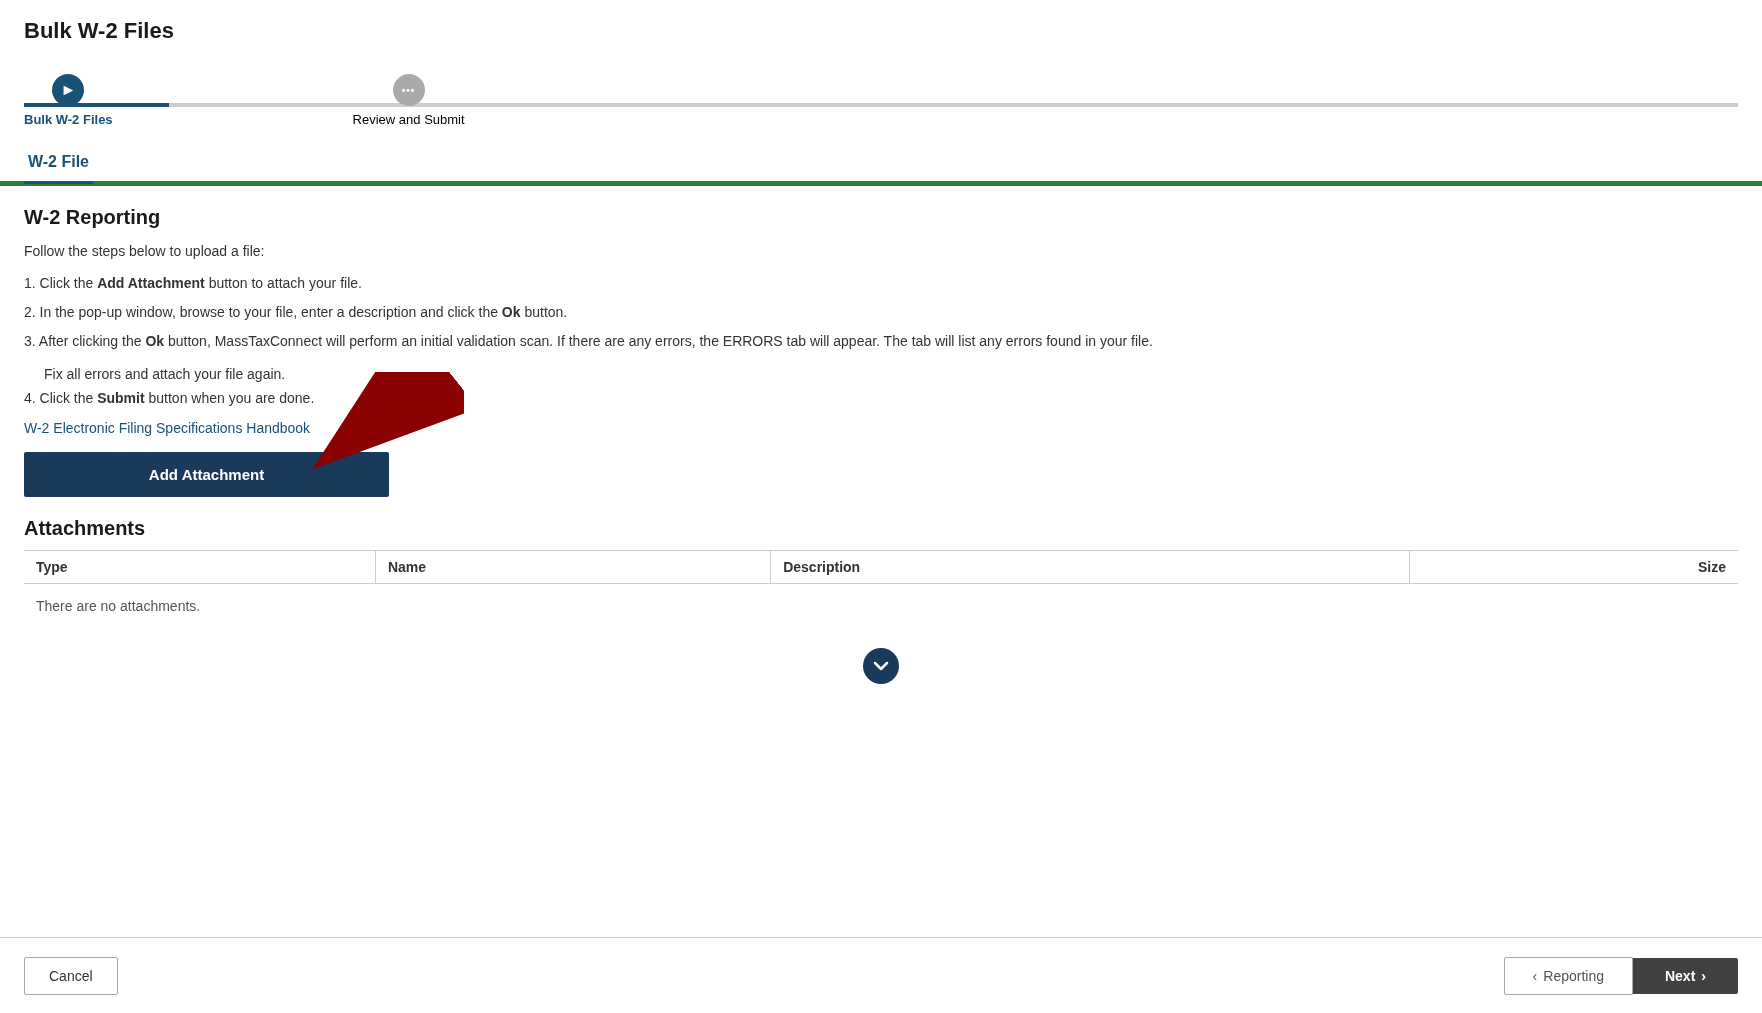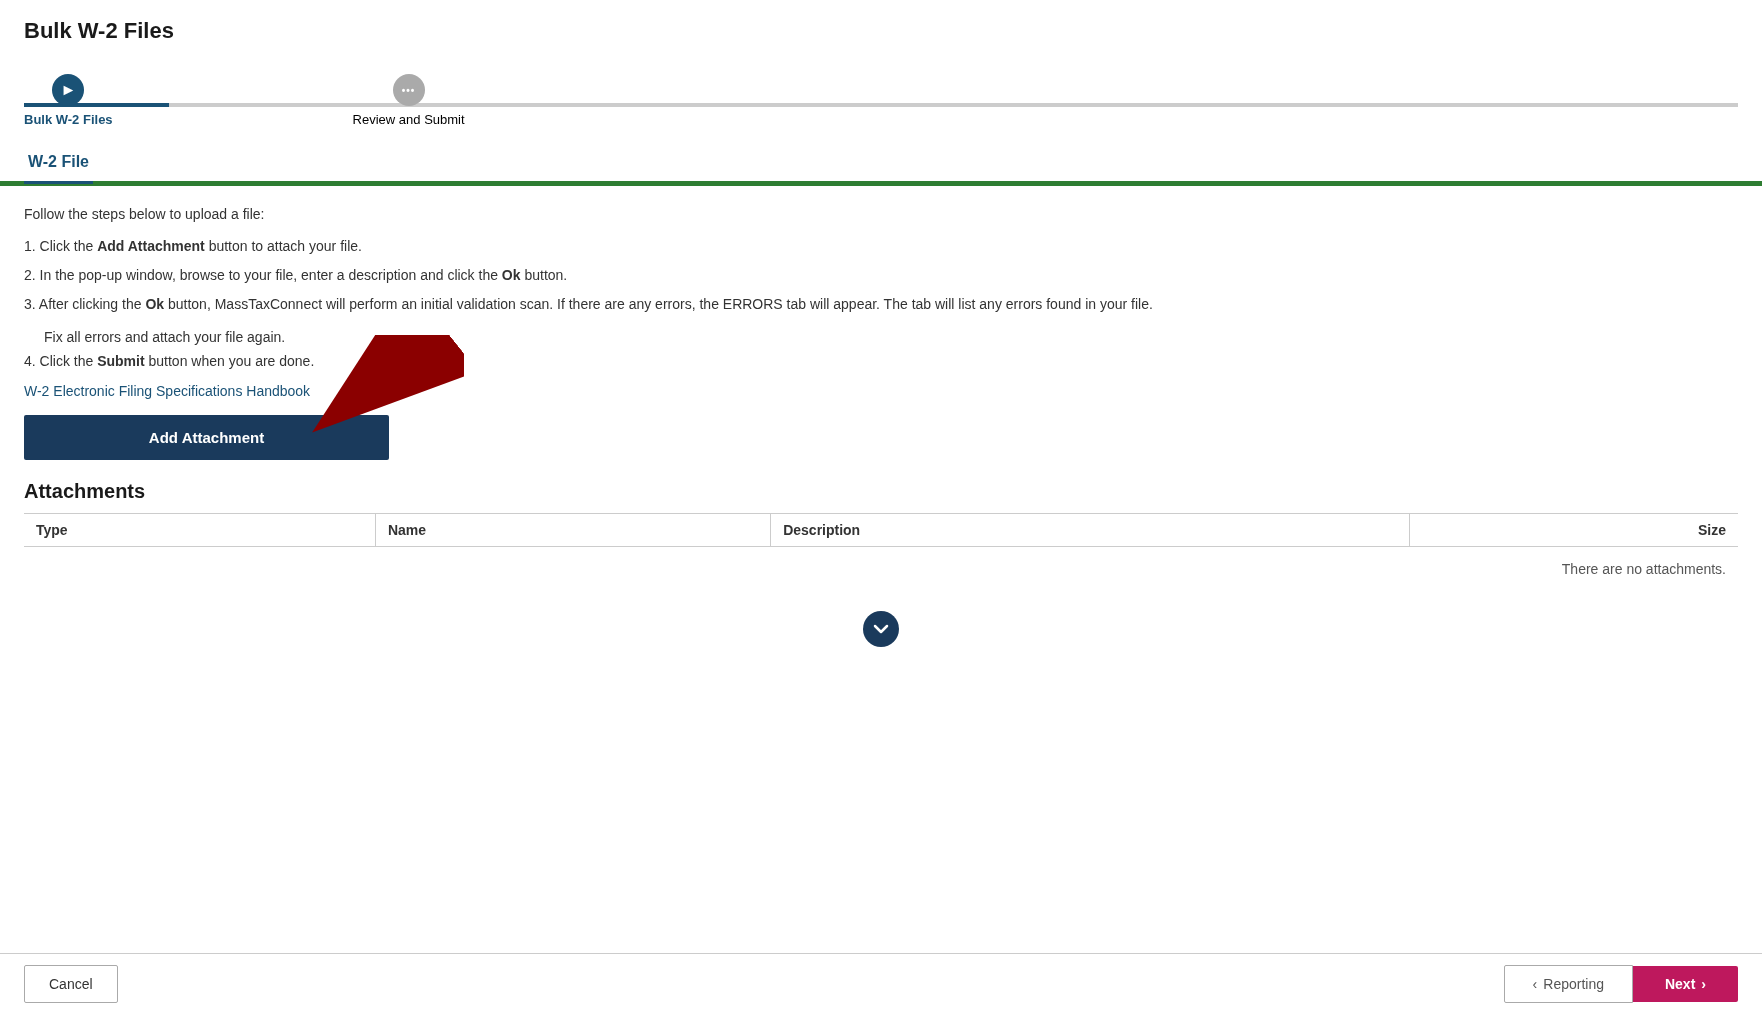--- a/index.html
+++ b/index.html
@@ -165,21 +165,20 @@
       margin-top: 12px;
     }
     .attachments-table td {
       padding: 10px 12px;
       color: #555;
       font-size: 14px;
     }
     .no-attachments-row td {
       padding: 14px 12px;
       color: #555;
-      text-align: right;
     }
 
     
     .scroll-indicator {
       display: flex;
       justify-content: center;
       margin-top: 20px;
       margin-bottom: 10px;
     }
     .scroll-circle {
@@ -201,21 +200,21 @@
       position: fixed;
       bottom: 0;
       left: 0;
       right: 0;
       background: #fff;
       border-top: 1px solid #ccc;
       display: flex;
       align-items: center;
       justify-content: space-between;
       padding: 12px 24px;
-      height: 60px;
+      height: 76px;
     }
     .cancel-btn {
       background: #fff;
       color: #333;
       border: 1px solid #aaa;
       padding: 10px 24px;
       font-size: 14px;
       cursor: pointer;
       border-radius: 2px;
     }
@@ -230,21 +229,21 @@
       border: 1px solid #aaa;
       padding: 10px 28px;
       font-size: 14px;
       cursor: pointer;
       display: flex;
       align-items: center;
       gap: 6px;
       border-radius: 2px 0 0 2px;
     }
     .next-btn {
-      background: #be185d;
+      background: #404040;
       color: #fff;
       border: none;
       padding: 10px 32px;
       font-size: 14px;
       font-weight: bold;
       cursor: pointer;
       display: flex;
       align-items: center;
       gap: 6px;
       border-radius: 0 2px 2px 0;
@@ -308,20 +307,21 @@
       <div class="step-label inactive">Review and Submit</div>
     </div>
   </div>
 </div>
 
 <div class="tab-section">
   <div class="tab-item">W-2 File</div>
 </div>
 
 <div class="main-content">
+  <h2 class="section-title">W-2 Reporting</h2>
   <p class="intro-text">Follow the steps below to upload a file:</p>
 
   <ol class="instructions-list">
     <li>
       <span>1. </span>
       <span>Click the </span>
       <strong>Add Attachment</strong>
       <span> button to attach your file.</span>
     </li>
     <li>

